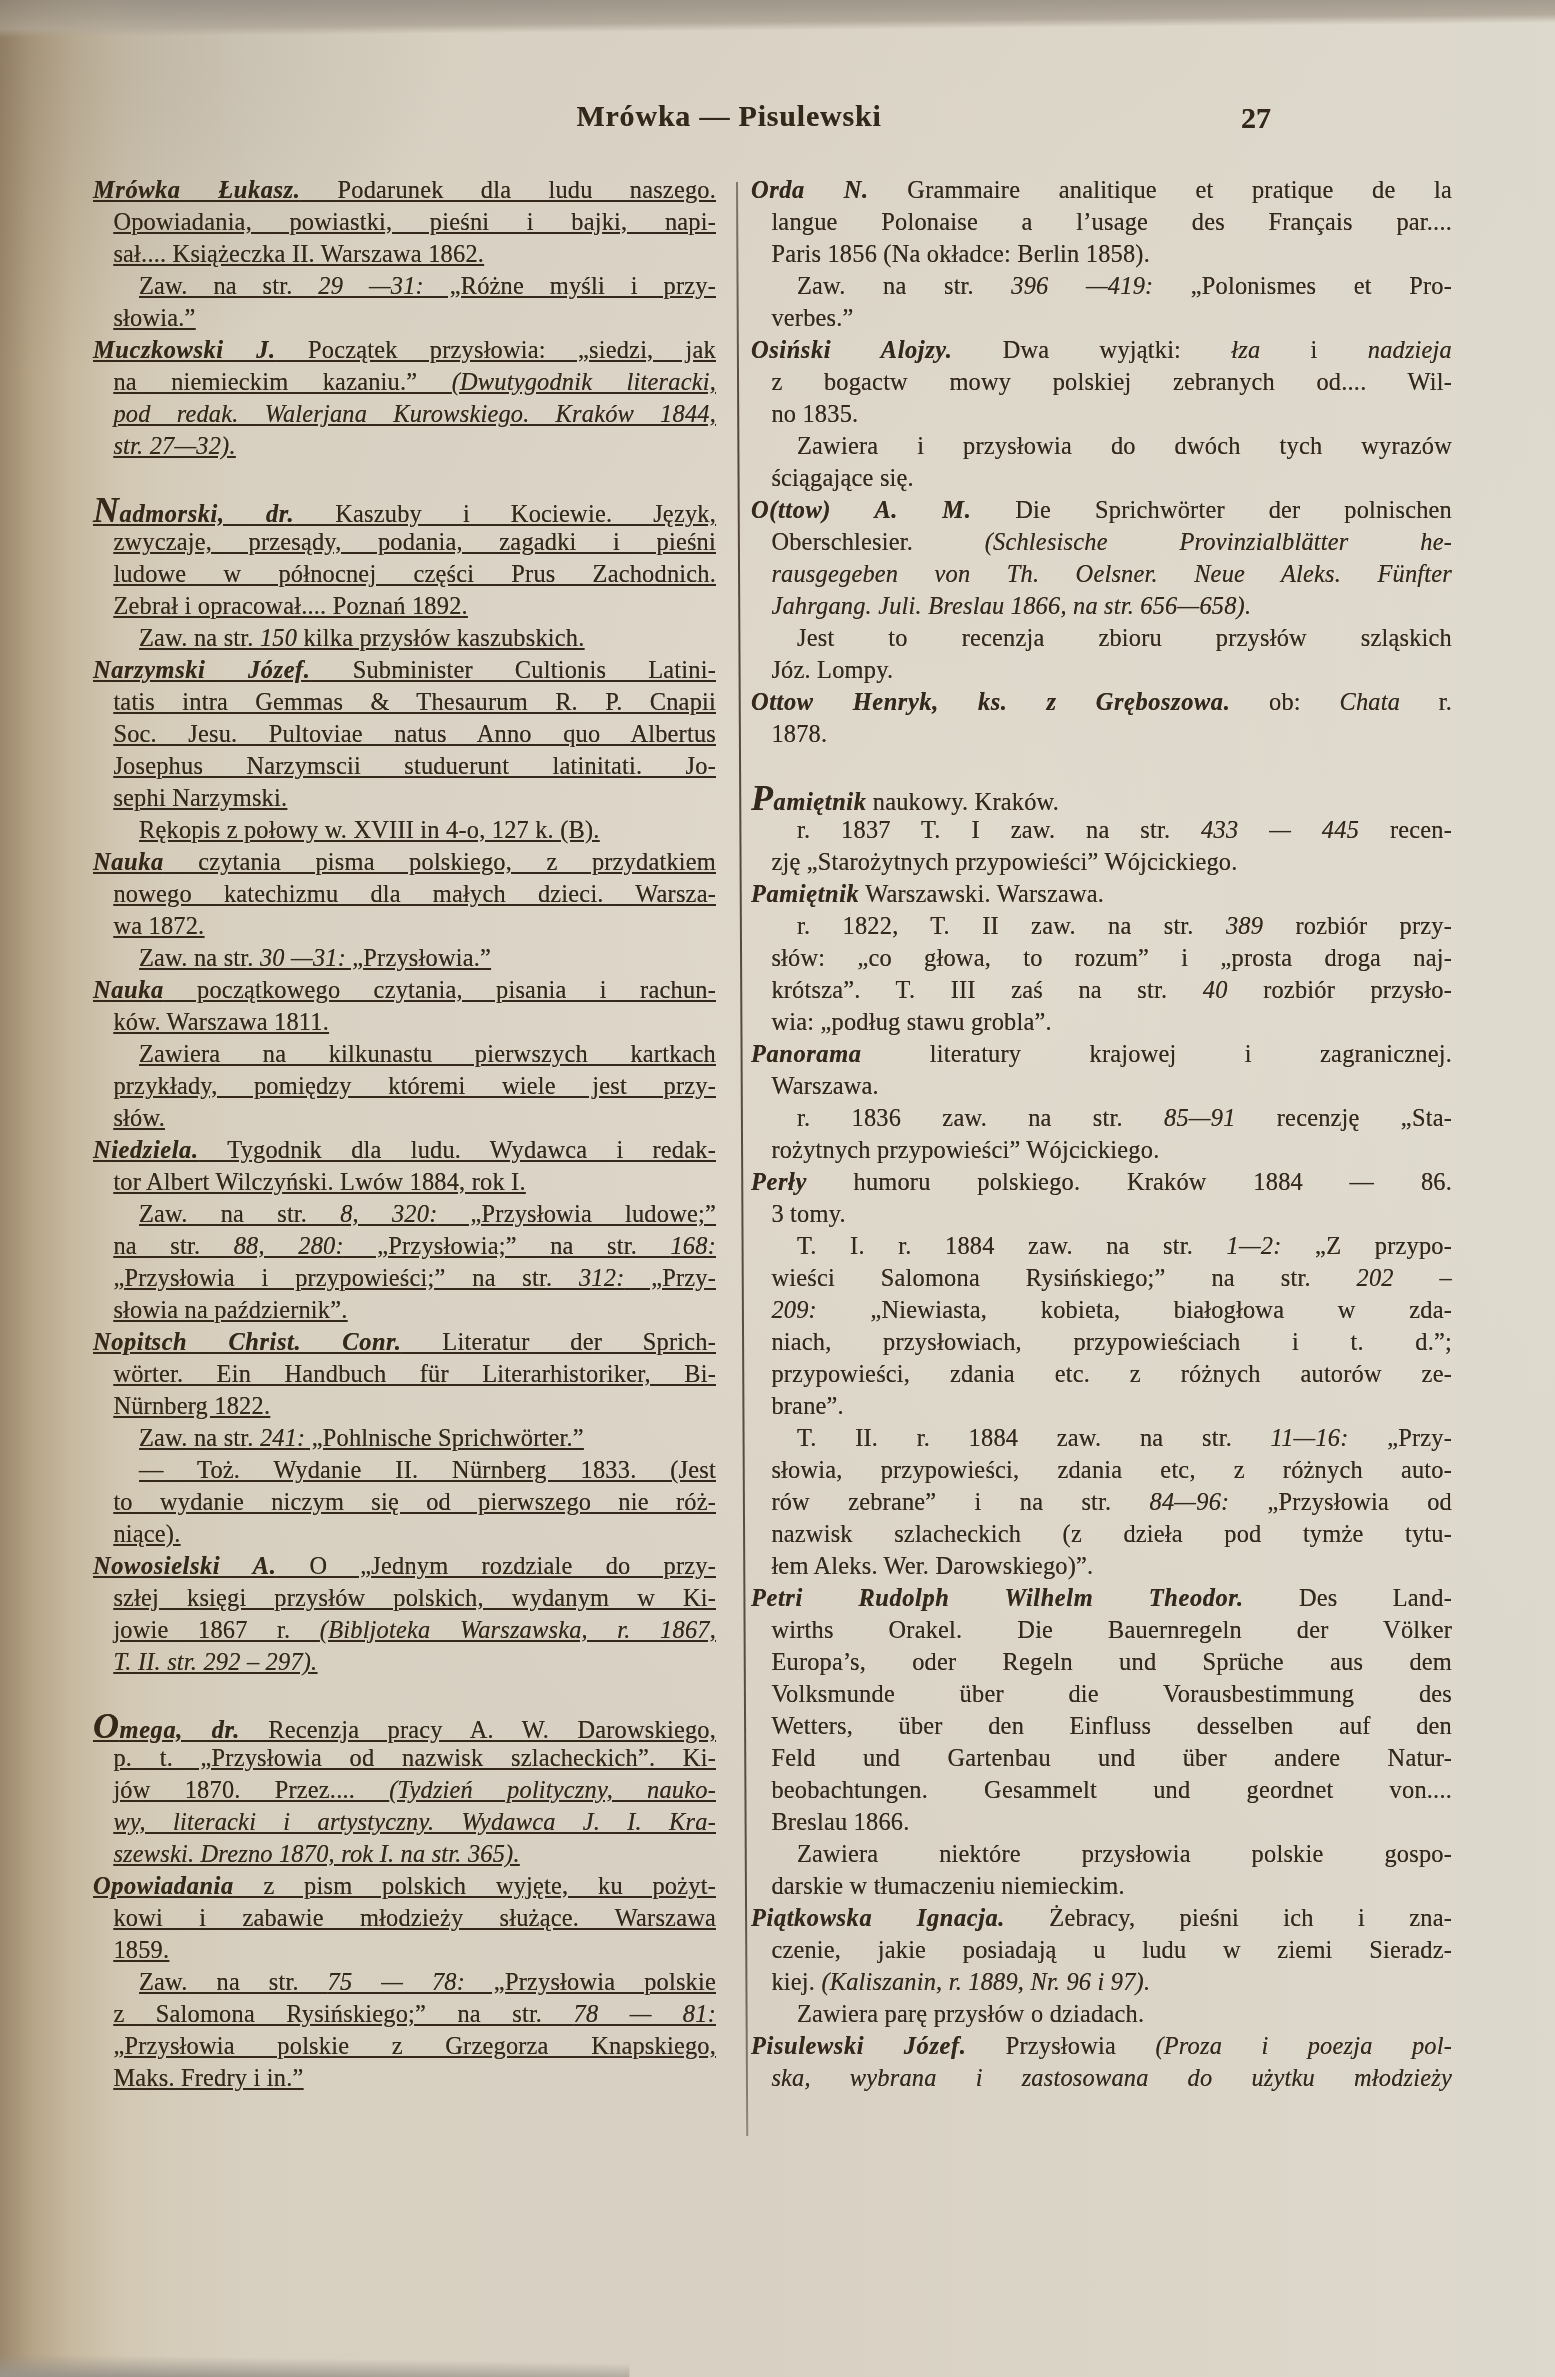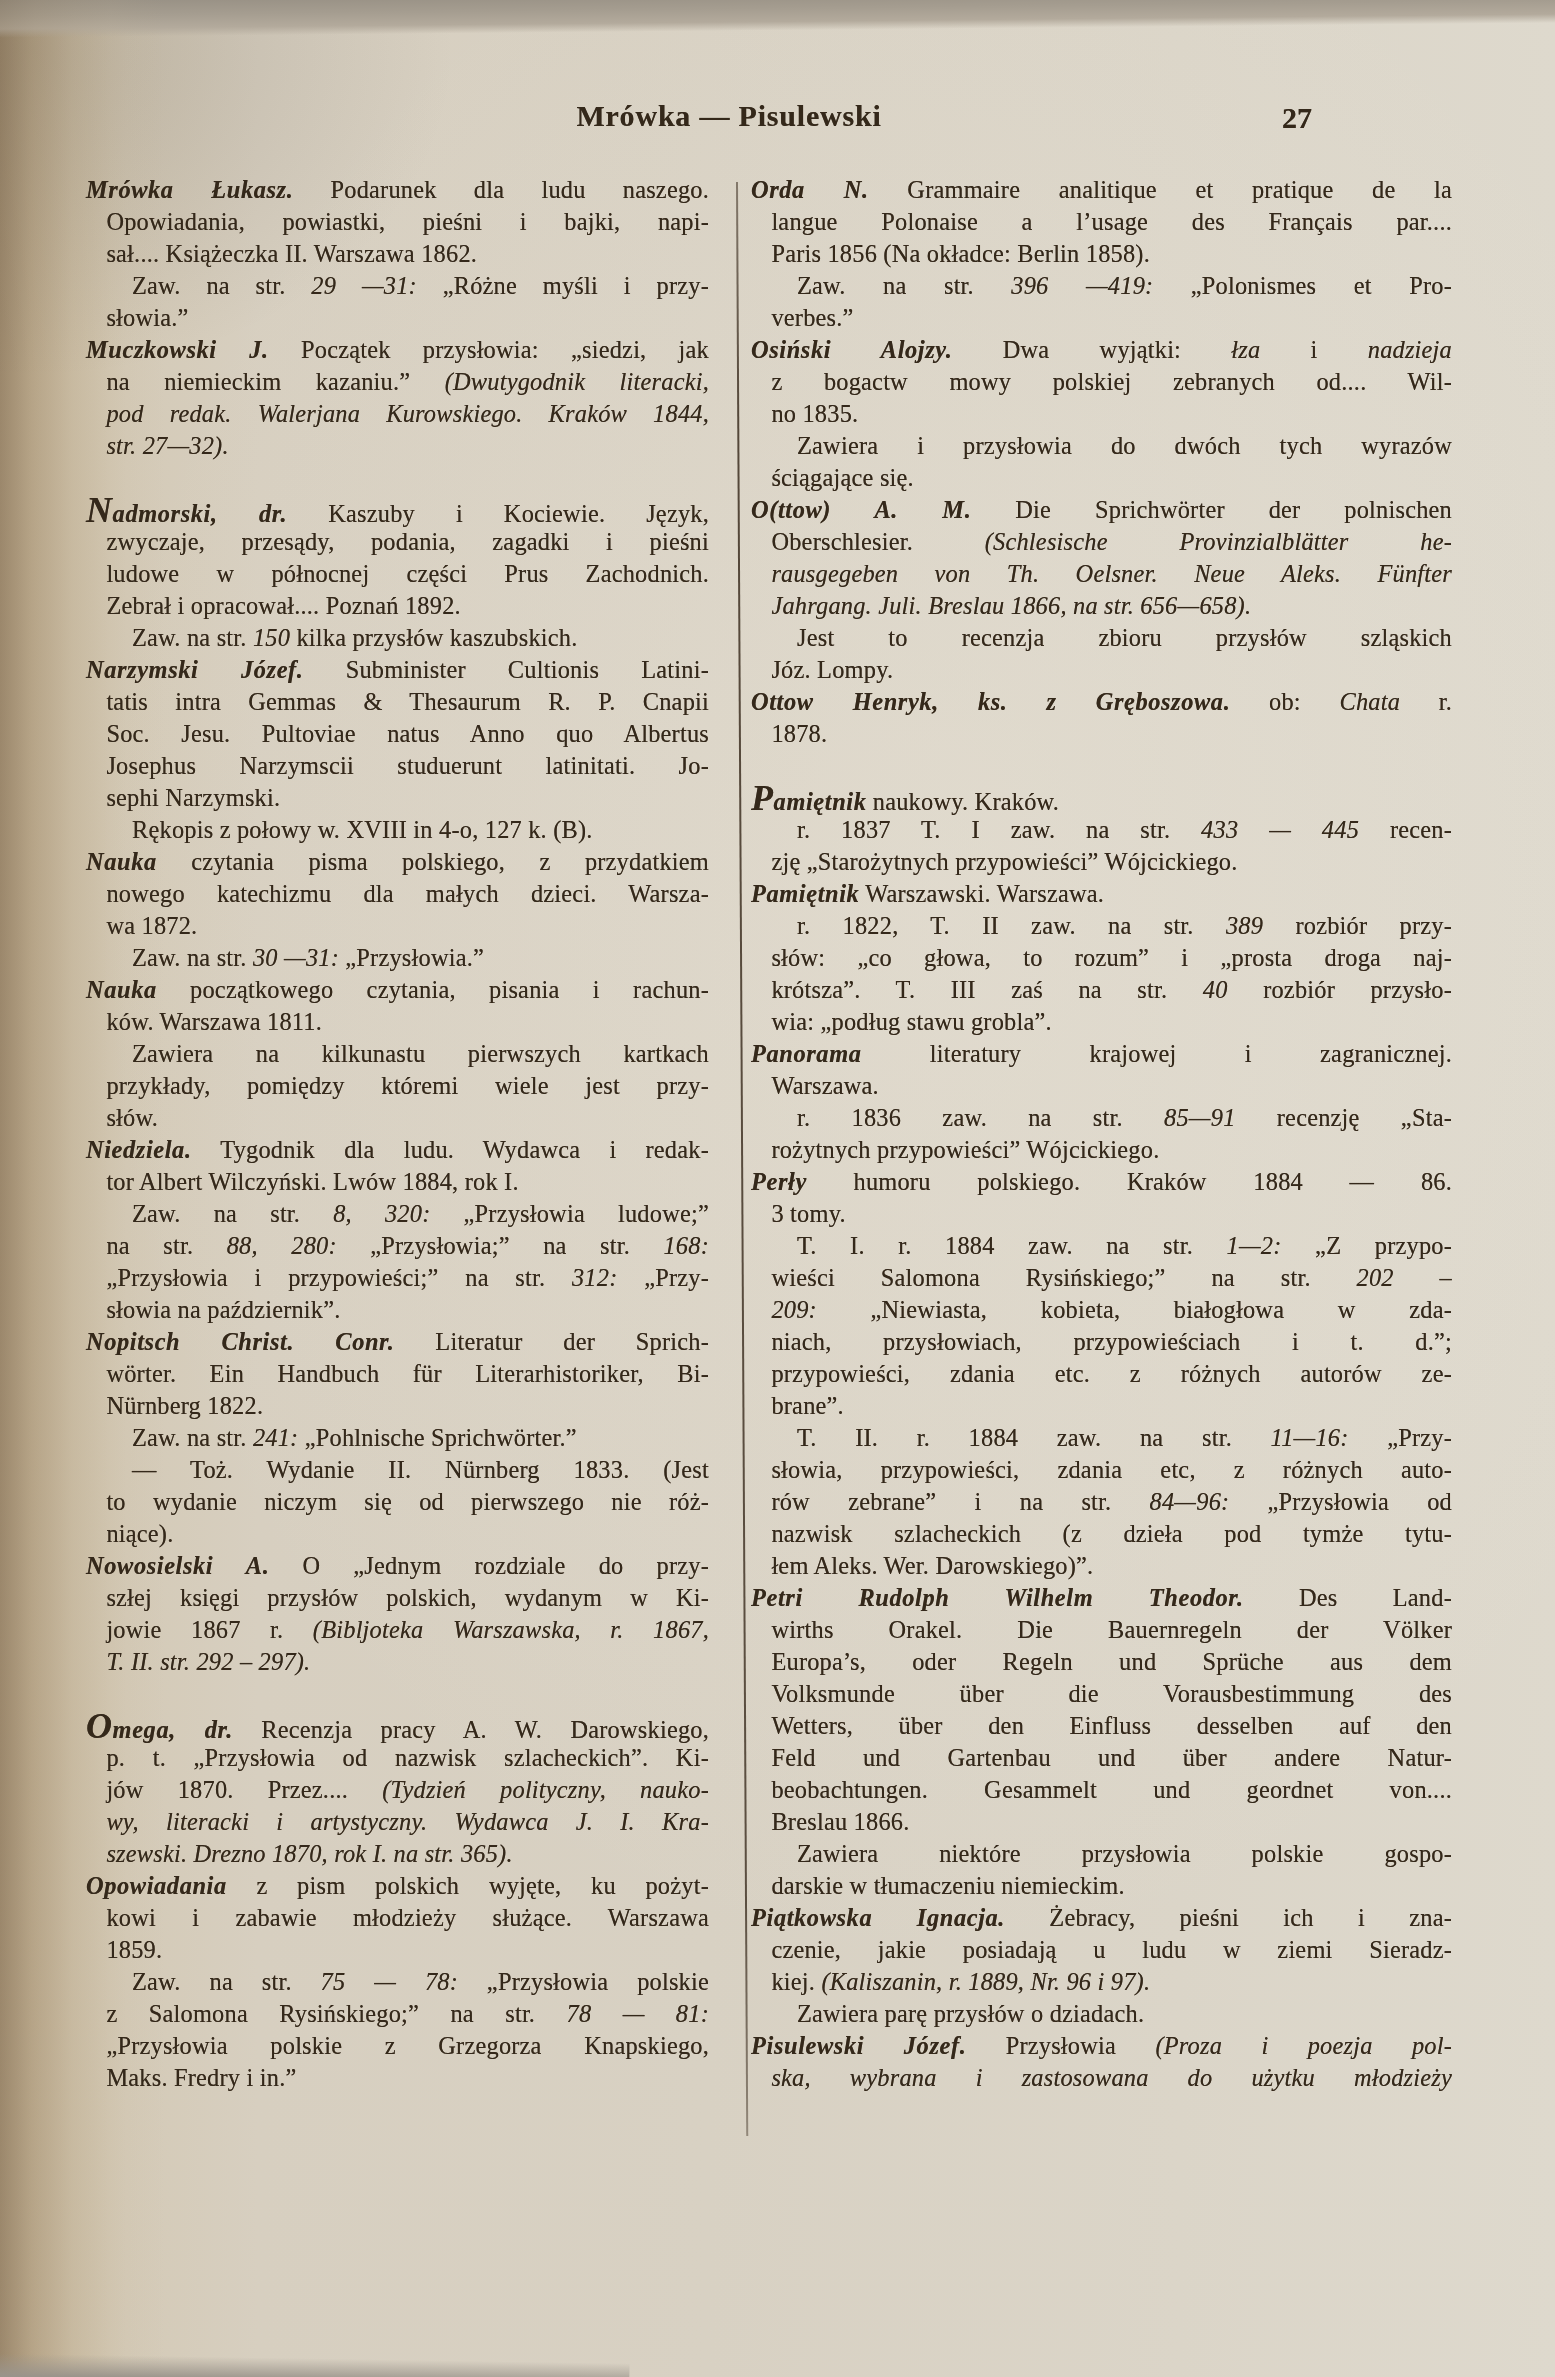--- a/index.html
+++ b/index.html
@@ -31,30 +31,30 @@
   
   .ink { color:#34281a; text-shadow:0 0 0.6px rgba(52,40,26,0.65); }
 
   .running-title {
     position:absolute; left:93px; top:99px; width:1272px;
     text-align:center; font-size:30px; font-weight:bold; letter-spacing:0.8px;
     white-space:nowrap;
   }
   .page-num {
     position:absolute; left:1241px; top:101px; width:71px;
-    font-size:30px; font-weight:bold; text-align:right;
+    font-size:30px; font-weight:bold; text-align:left;
   }
   .divider {
     position:absolute; left:736px; top:182px; width:2px; height:1954px;
     background:linear-gradient(180deg, rgba(60,46,32,0.55), rgba(60,46,32,0.85) 12%, rgba(60,46,32,0.8) 88%, rgba(60,46,32,0.45));
     transform:rotate(-0.3deg); transform-origin:top center;
   }
 
   .col { position:absolute; top:174px; font-size:24.4px; letter-spacing:0.2px; }
-  .col-left  { left:86px; width:623px; }
+  .col-left  { left:93px; width:623px;text-decoration:underline; }
   .col-right { left:751px; width:701px; }
 
   .entry { margin:0; }
   .entry.space-before { margin-top:32px; }
 
   .ln { height:32px; line-height:32px; text-align:justify; overflow:visible; }
   .ln.j   { text-align-last:justify; }
   .ln.end { text-align-last:left; }
   .ln.first { padding-left:0; }
   .ln.cont  { padding-left:20.4px; }

